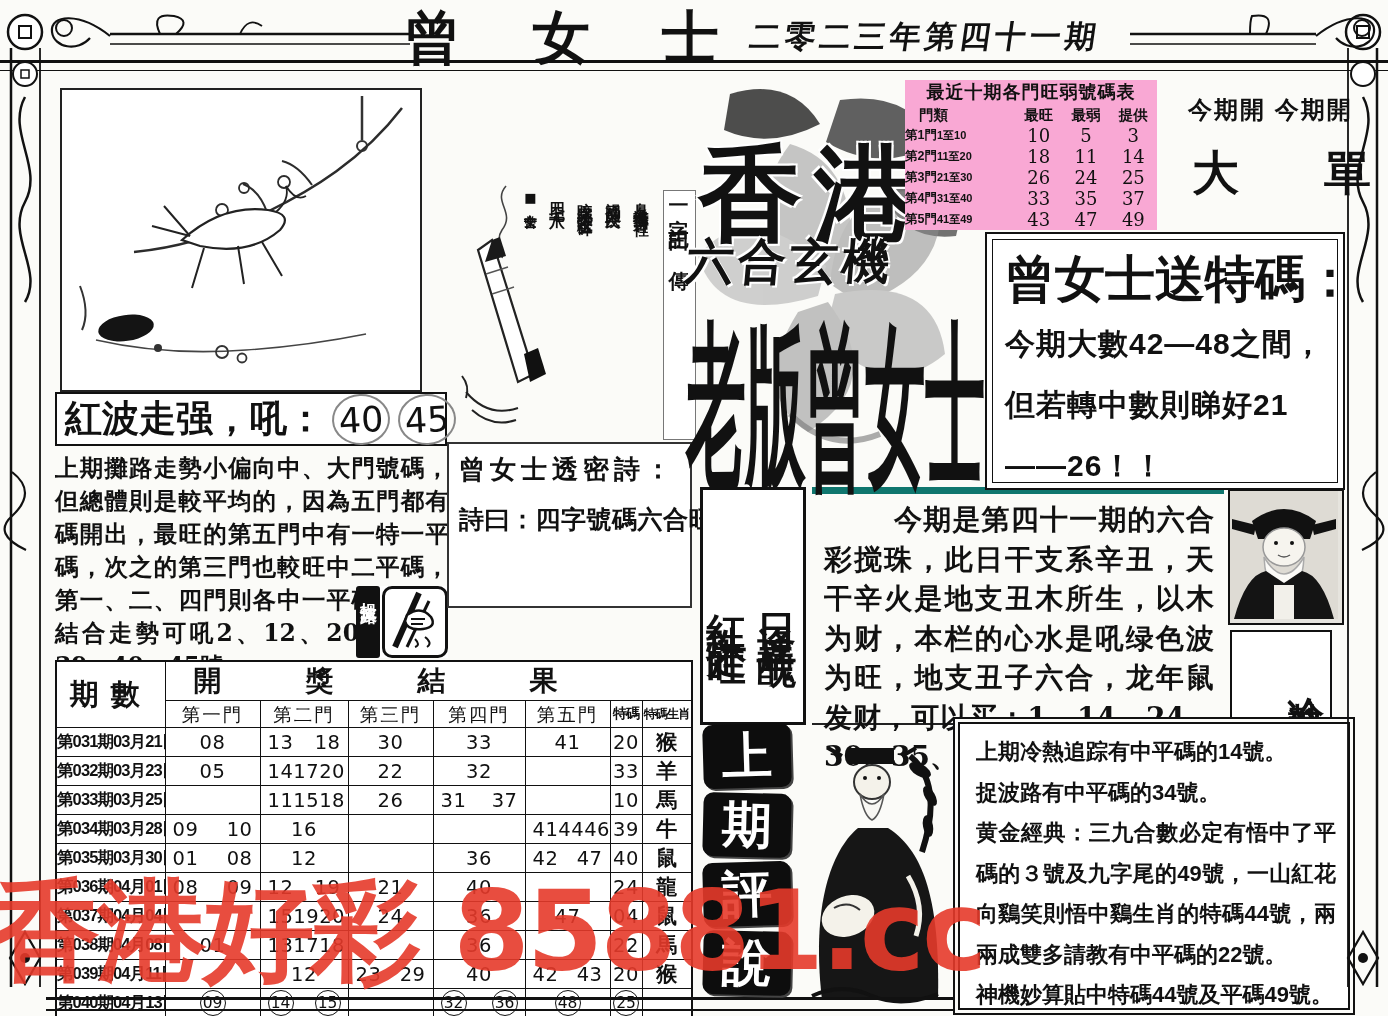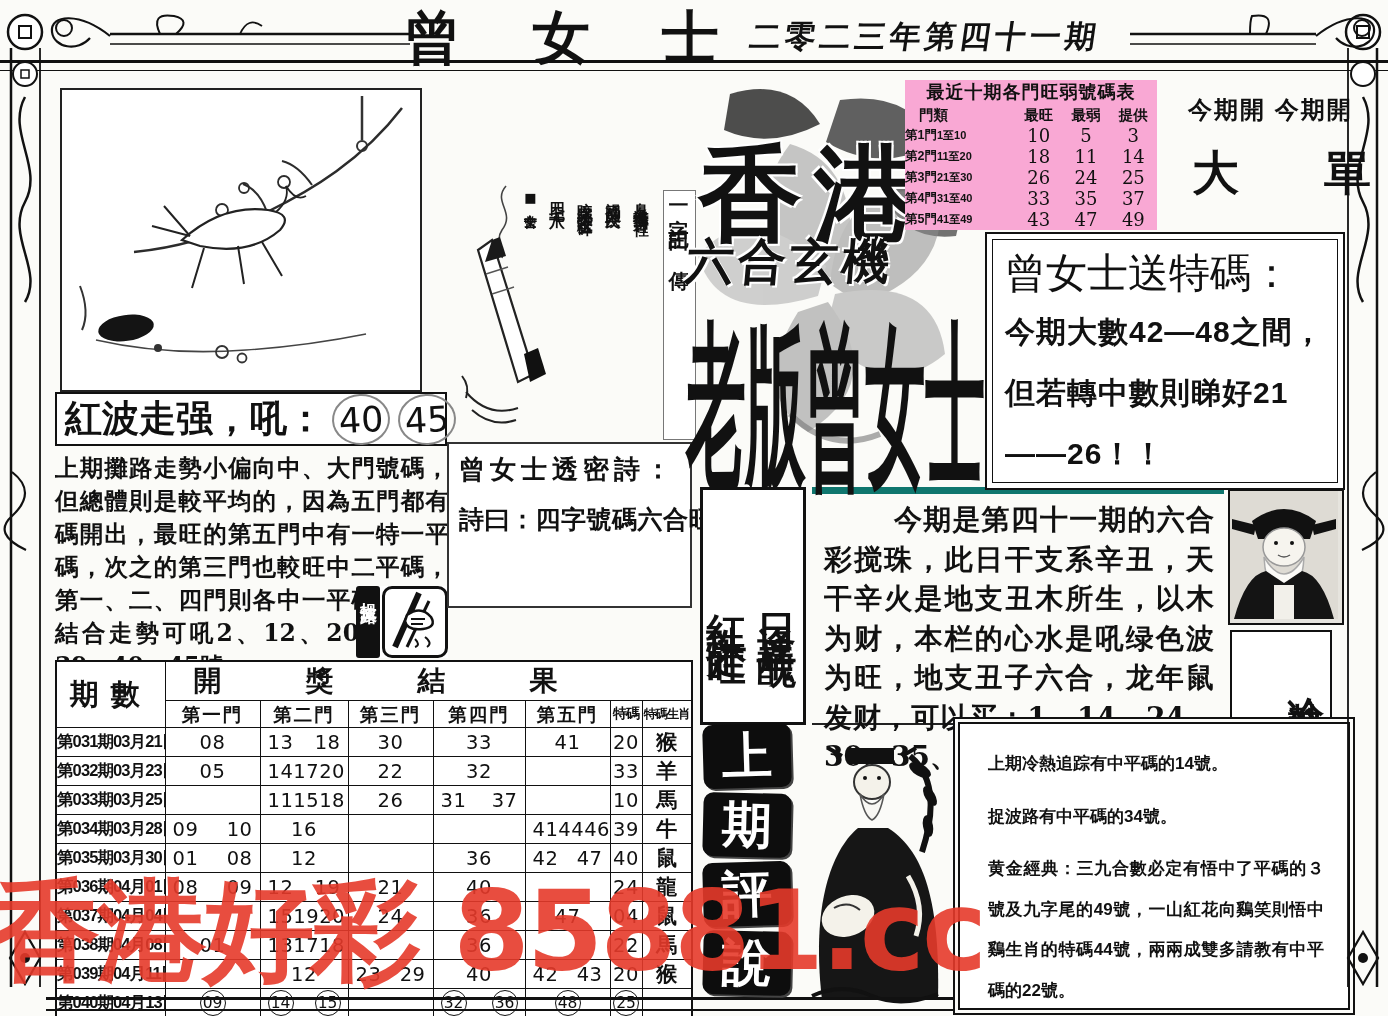--- a/index.html
+++ b/index.html
@@ -57,57 +57,57 @@
   .hc-gate{font-size:12.5px;font-weight:800;text-align:left!important;white-space:nowrap}
   .hc-range{font-size:11px;font-weight:600}
   .hc-num{font-family:"DejaVu Serif","Liberation Serif",serif;font-size:18px}
 
   
   #banner-l1{left:1188px;top:94px;font-size:24px;font-weight:900;letter-spacing:2px;z-index:3;white-space:nowrap}
   #banner-l2{left:1192px;top:142px;font-size:47px;font-weight:900;letter-spacing:36px;z-index:3;white-space:nowrap}
 
   
   #special-box{left:985px;top:232px;width:360px;height:258px;border:2.5px solid #111;outline:1.5px solid #111;outline-offset:-8px;background:#fff;box-sizing:border-box;padding:12px 16px 0 18px;z-index:3}
-  .special-title{font-size:41px;font-weight:400;white-space:nowrap;letter-spacing:0px;font-family:"Liberation Sans",sans-serif}
+  .special-title{font-size:50px;font-weight:700;white-space:nowrap;letter-spacing:0px;font-family:"Liberation Sans",sans-serif}
   .special-line{font-size:30px;font-weight:900;line-height:61px;letter-spacing:1px;white-space:nowrap}
 
   
   #mid-vert{left:700px;top:487px;width:106px;height:238px;border:3px solid #111;box-sizing:border-box;writing-mode:vertical-rl;text-align:center;background:#fff;z-index:2;padding:2px}
   .mid-col{font-size:40px;font-weight:900;letter-spacing:12px;margin-left:2px;line-height:48px}
   #analysis-box{left:812px;top:487px;width:412px;height:238px;border-top:7px solid #0f766e;border-bottom:2px solid #222;box-sizing:border-box;padding:6px 10px 0 12px;
     font-family:"DejaVu Serif","Liberation Serif",serif;font-weight:700;font-size:28px;line-height:39.5px;text-align:justify;text-indent:70px;z-index:1}
   #portrait{left:1228px;top:489px;width:112px;height:132px;border:2px solid #111;background:#e6e4de;z-index:2}
   #chase-box{left:1230px;top:630px;width:102px;height:92px;border:2px solid #111;box-sizing:border-box;writing-mode:vertical-rl;text-align:center;font-size:37px;font-weight:900;line-height:49px;letter-spacing:5px;padding-top:2px;background:#fff;z-index:2}
 
   
   #results-wrap{left:55px;top:660px;width:636px;z-index:1}
   #results{border-collapse:collapse;table-layout:fixed;width:636px;background:#fff}
   #results th,#results td{border:1.6px solid #111;padding:0;overflow:hidden}
   #results{border:2.5px solid #111}
   .h-period{font-size:29px;font-weight:800;letter-spacing:12px;height:34px}
   .h-result{font-family:"DejaVu Serif","Liberation Serif",serif;font-size:28px;font-weight:700;letter-spacing:84px;padding-left:28px!important;white-space:nowrap;text-align:left}
-  .h-gate{font-size:18.5px;font-weight:700;letter-spacing:2px;height:26px}
+  .h-gate{font-size:18.5px;font-weight:400;letter-spacing:2px;height:26px}
   .h-special{font-size:14px;font-weight:800;letter-spacing:-1px}
   .h-zodiac{font-size:12.5px;font-weight:800;letter-spacing:-1px}
   .period-cell{font-size:16.5px;font-weight:800;letter-spacing:-0.9px;text-align:left;white-space:nowrap;height:28px}
   .numflex{display:flex;justify-content:space-between;align-items:center;padding:0 7px}
   .numflex.single{justify-content:center}
   .num{font-family:"DejaVu Sans","Liberation Sans",sans-serif;font-size:19.5px;letter-spacing:0.5px}
   .circled{width:26px;height:26px;border:1.8px solid #111;border-radius:50%;display:inline-flex;align-items:center;justify-content:center;font-size:15.5px;letter-spacing:0;box-sizing:border-box}
   .special-cell{text-align:center}
   .zodiac-cell{font-family:"DejaVu Serif","Liberation Serif",serif;font-size:21px;font-weight:700;text-align:center}
 
   
   #review-vert{left:703px;top:724px;z-index:2}
   .vchar{width:88px;height:64px;background:#0d0d0d;border-radius:10px;margin-bottom:5px;display:flex;align-items:center;justify-content:center;color:#fff;font-size:50px;font-weight:900;box-shadow:2px 2px 0 #444}
   .vchar:nth-child(odd){transform:rotate(-1.6deg)}
   .vchar:nth-child(even){transform:rotate(1.4deg)}
   #deity{left:792px;top:726px;width:168px;height:278px;z-index:1}
   #review-box{left:958px;top:722px;width:392px;height:288px;border:2px solid #111;box-shadow:0 0 0 3px #fbfbf8,0 0 0 5px #111;background:#fff;box-sizing:border-box;padding:8px 12px 0 16px;z-index:2}
-  .review-line{font-size:17px;font-weight:600;line-height:40.5px;text-align:justify;margin:12px}
+  .review-line{font-size:22px;font-weight:600;line-height:40.5px;text-align:justify;margin:0}
 
   
   #watermark{left:-10px;top:858px;font-size:110px;font-weight:900;color:rgba(229,58,42,0.9);letter-spacing:-3px;white-space:nowrap;z-index:40;font-family:"DejaVu Sans","Liberation Sans",sans-serif}
 </style>
 </head>
 <body>
 
 <div id="page">
 
   <div class="abs frame" style="left:2px;top:2px;width:46px;height:1012px">

